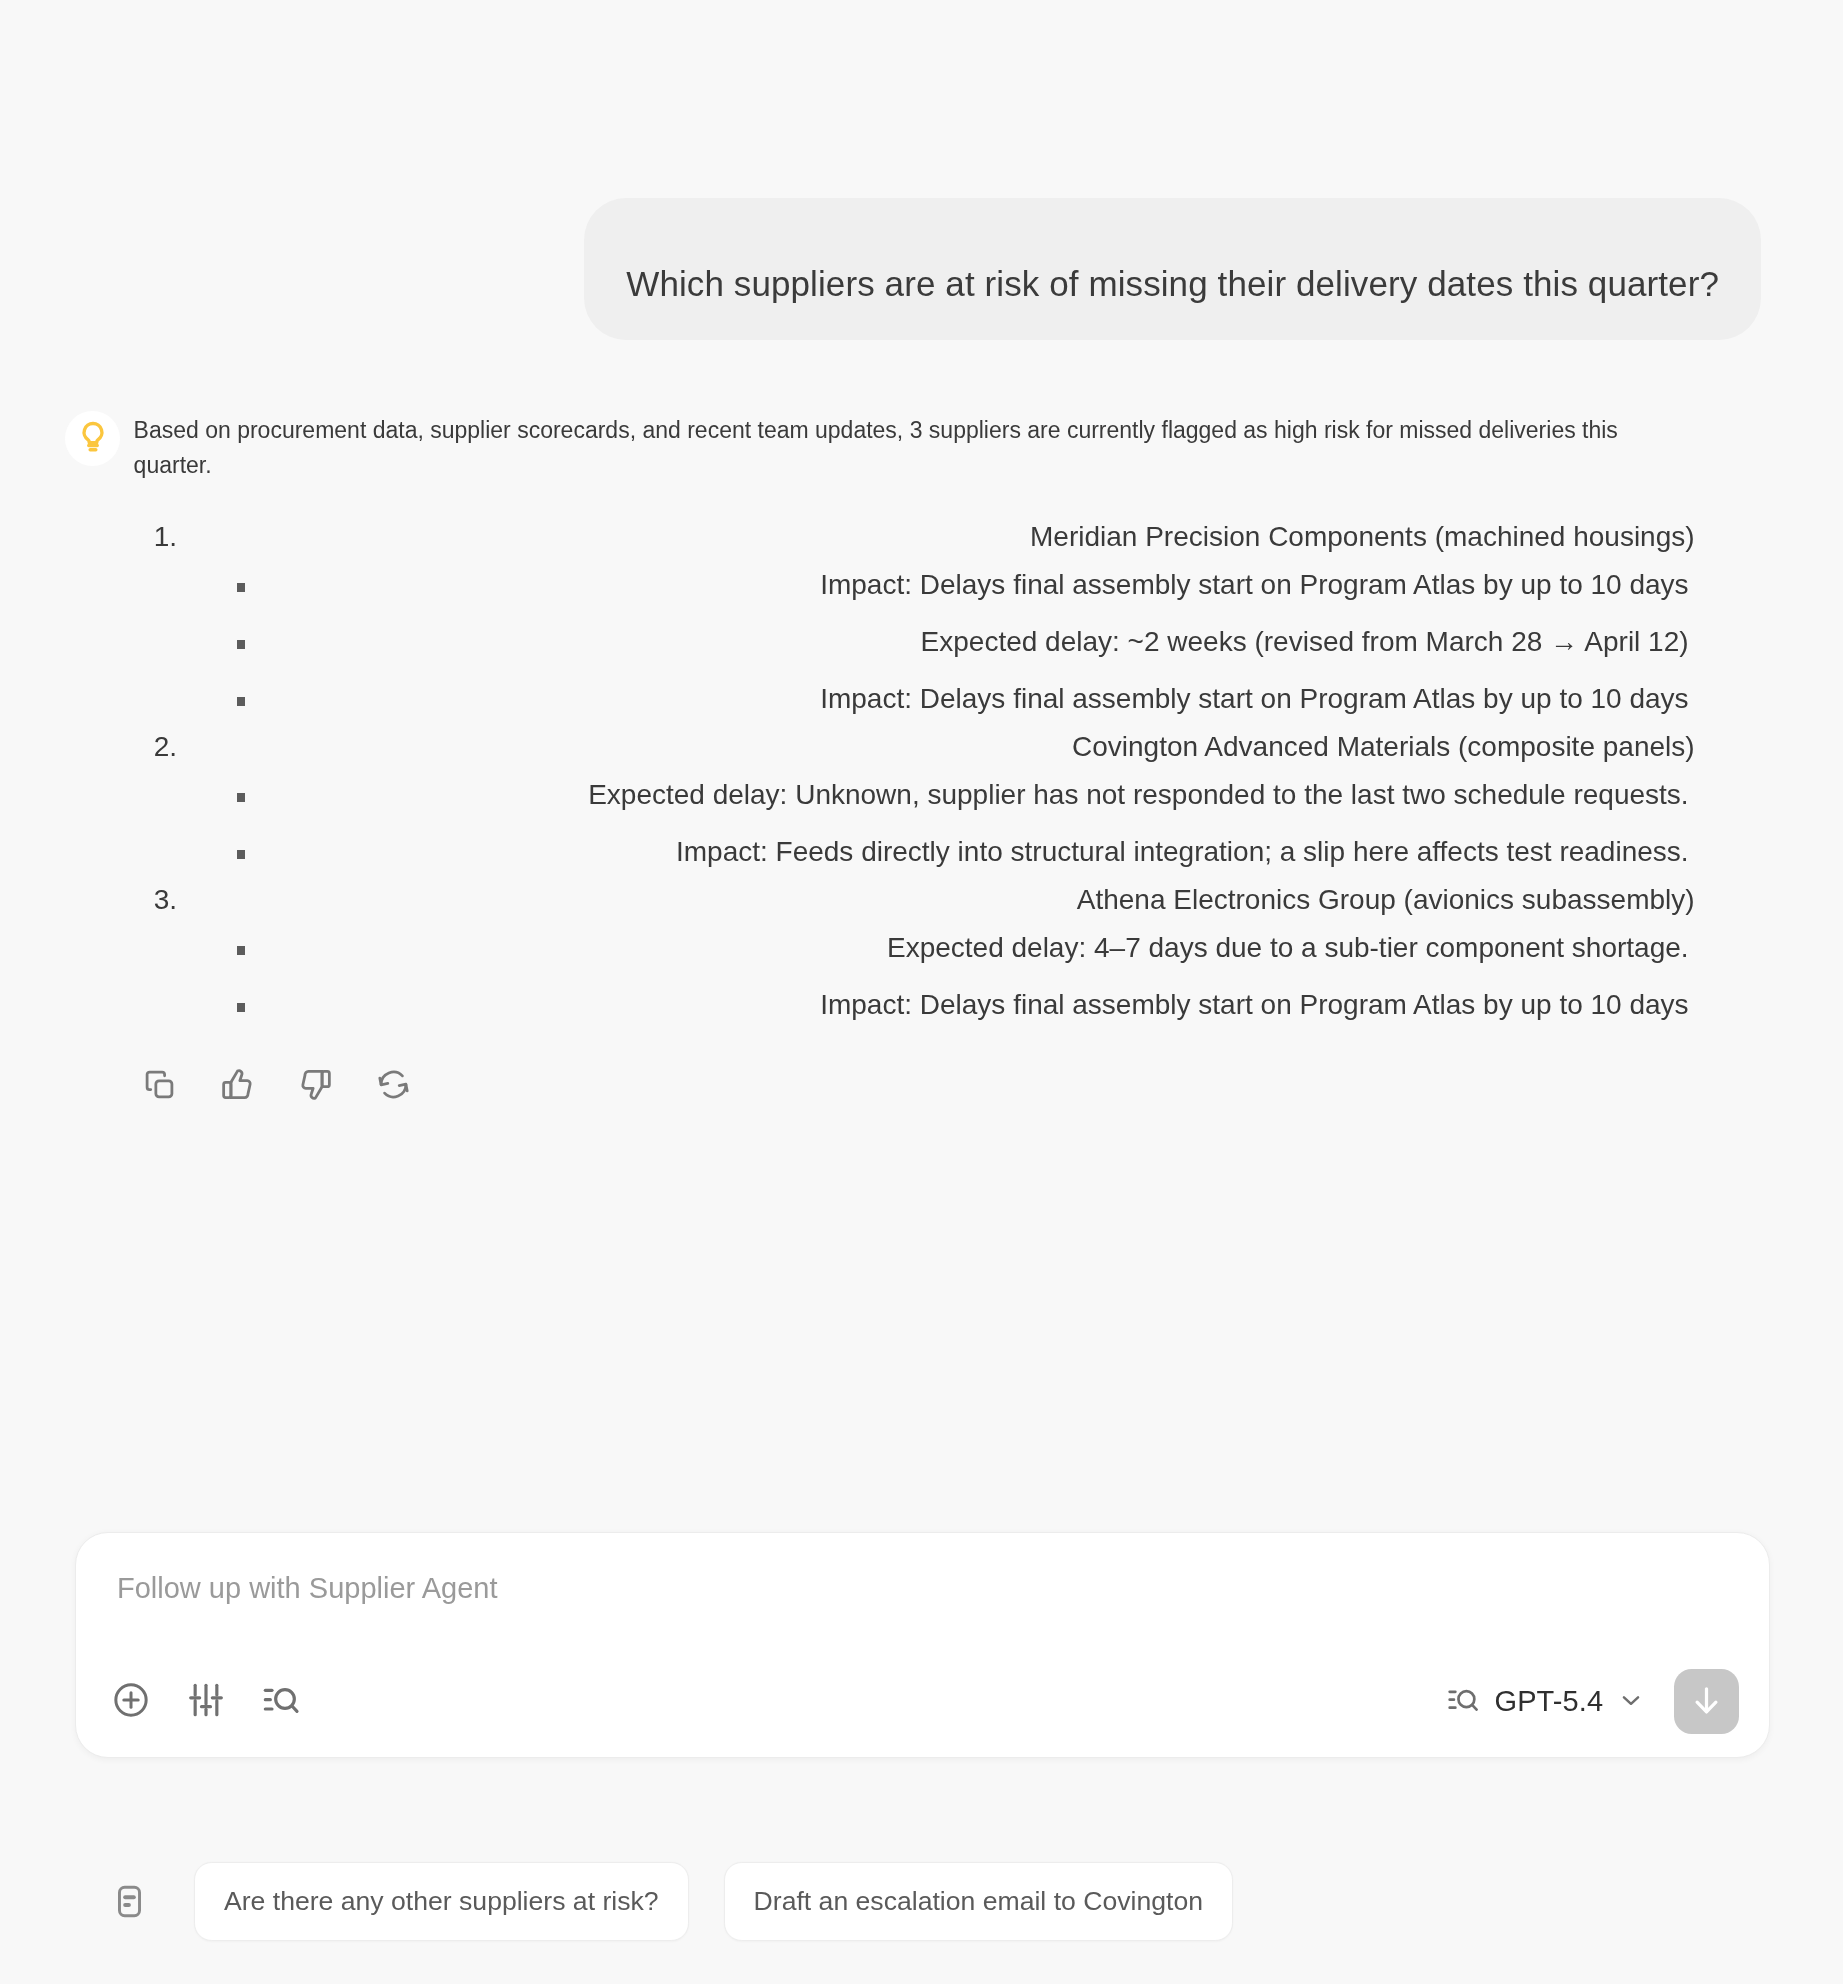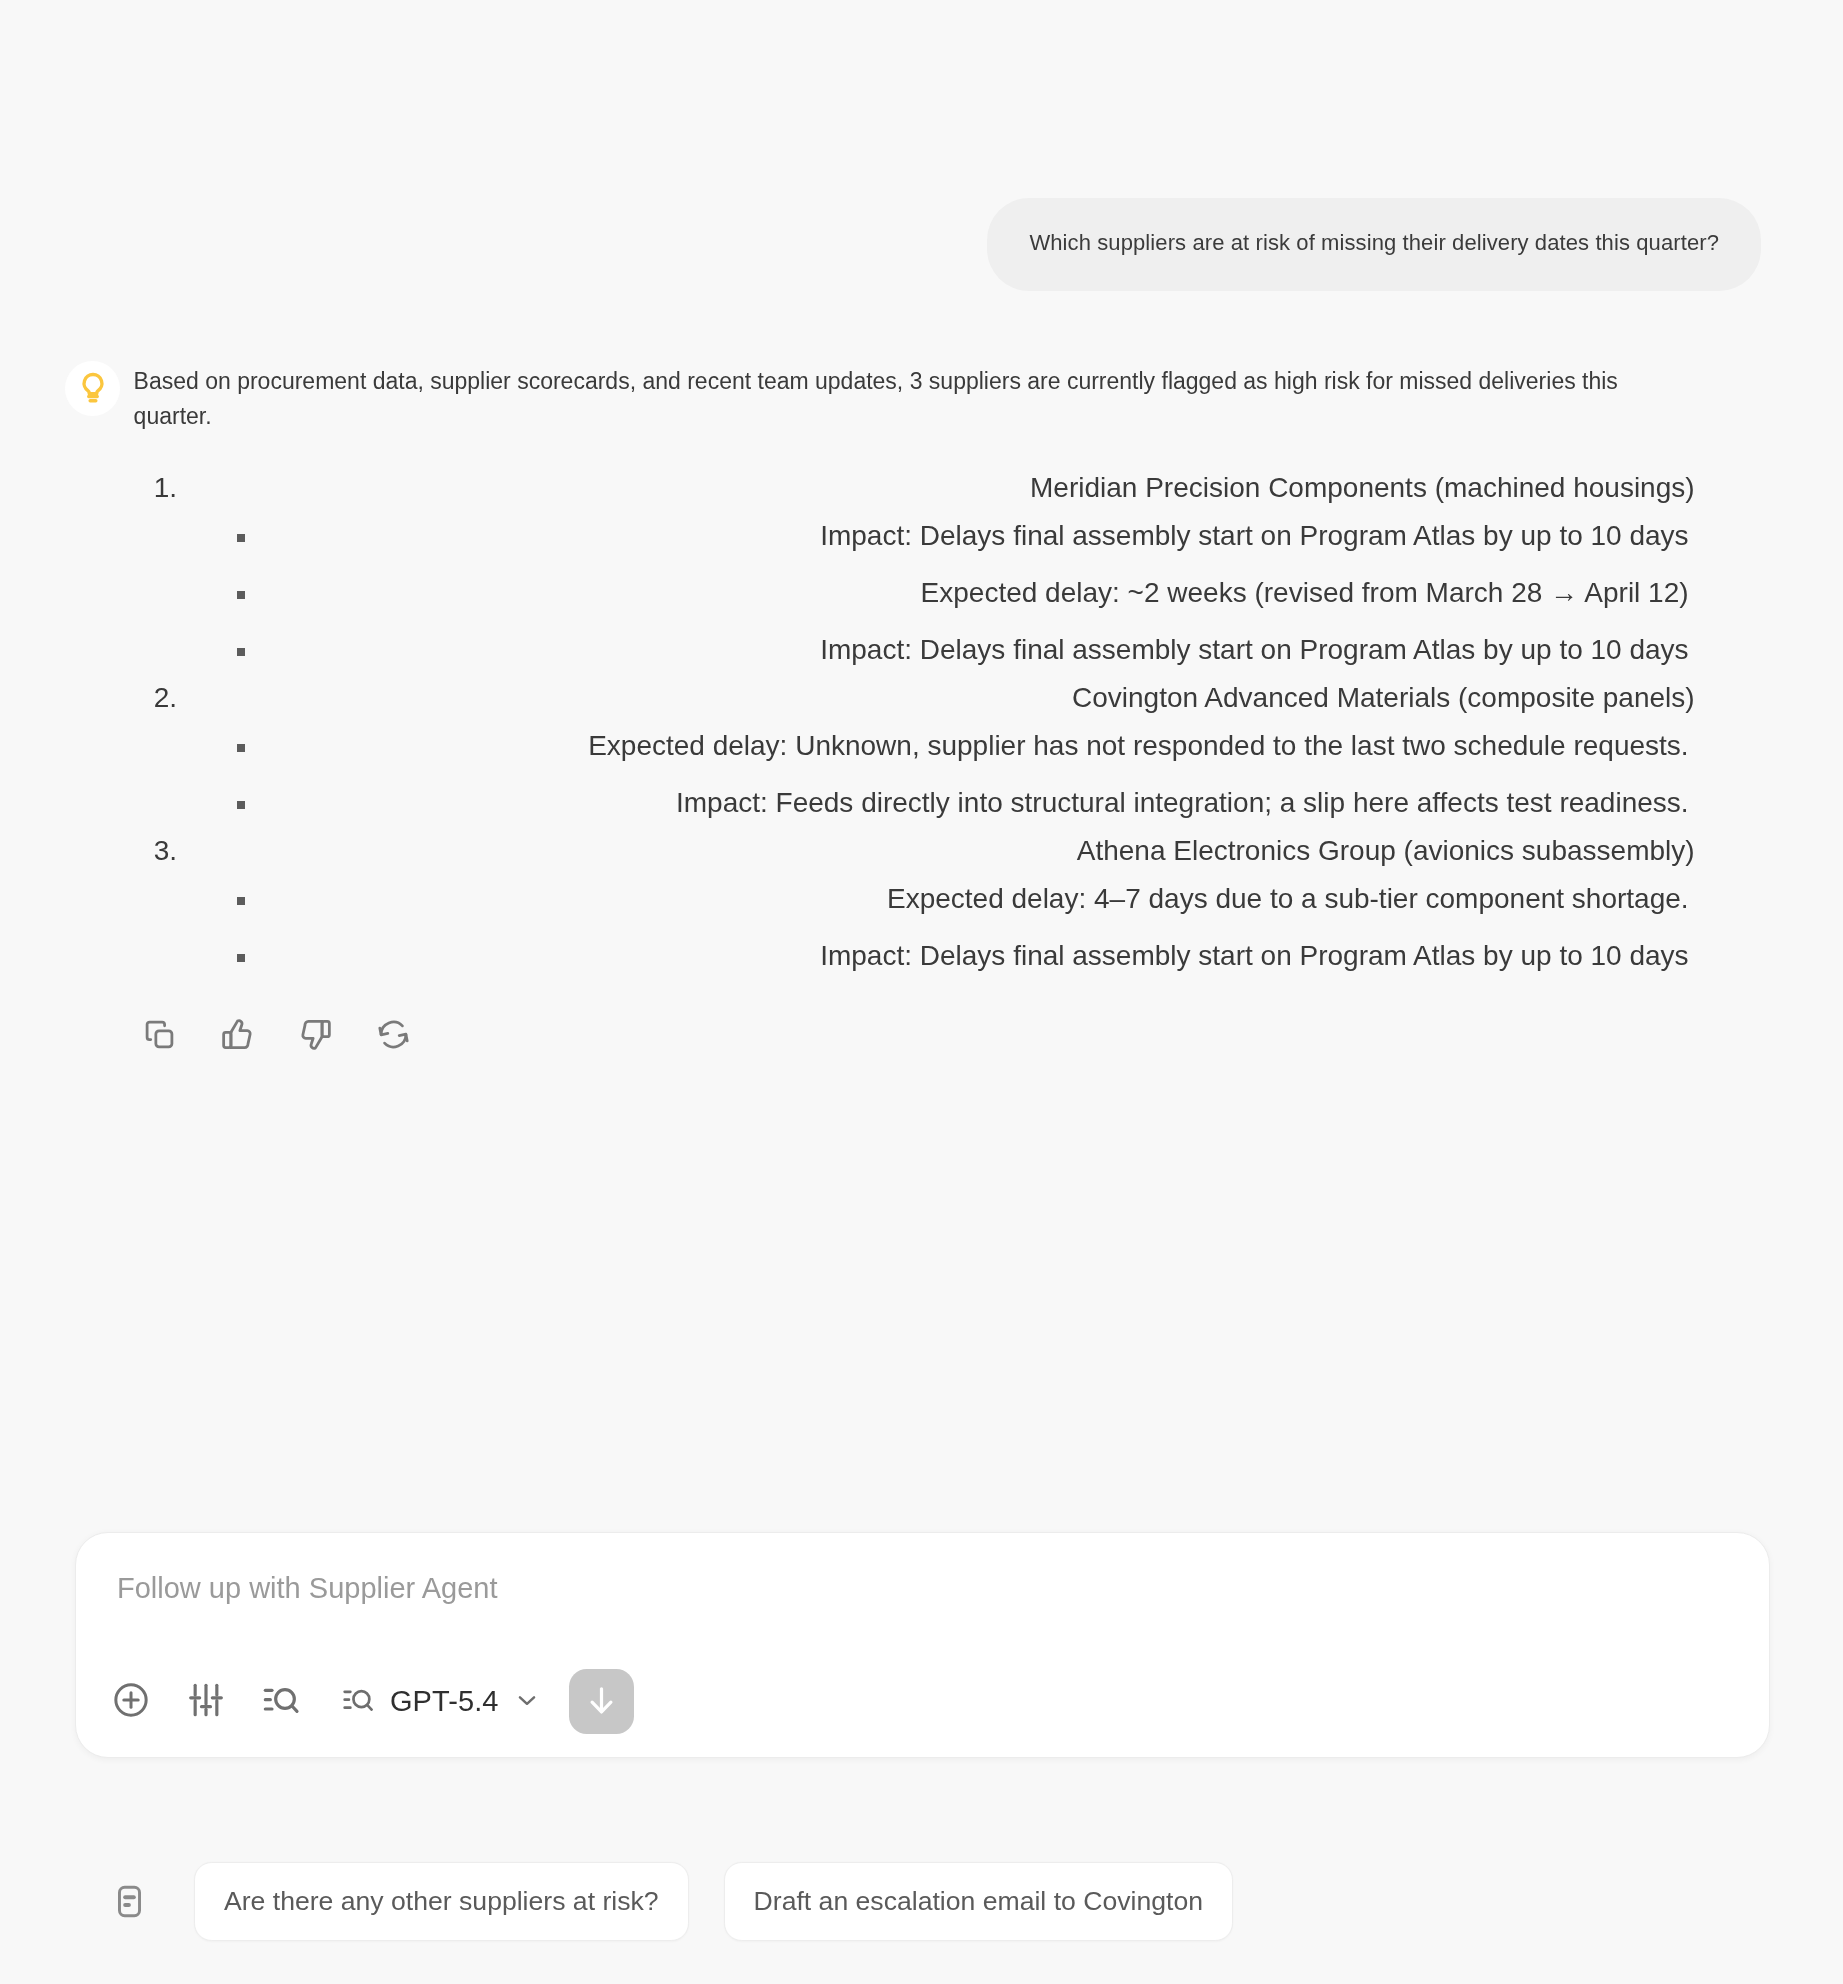--- a/index.html
+++ b/index.html
@@ -40,25 +40,26 @@
     padding: 198px 82px 0 0;
   }
   .user-bubble {
     background: #EFEFEF;
     border-radius: 42px;
     padding: 30px 42px 33px 42px;
     max-width: 1295px;
     box-sizing: border-box;
   }
   .user-bubble-text {
-    font-size: 22px;
+    font-size: 35px;
     line-height: 1.35;
     color: #3B3B3B;
     letter-spacing: 0.1px;
     white-space: nowrap;
+    margin-top: 32px;
   }
 
   
   .assistant-row {
     display: flex;
     align-items: flex-start;
     padding: 73px 109px 0 65px;
   }
   .assistant-avatar {
     flex: 0 0 auto;
@@ -183,20 +184,21 @@
     min-height: 80px;
   }
   .composer-placeholder {
     font-size: 29px;
     color: #9A9A9A;
     line-height: 1.2;
   }
   .composer-toolbar {
     display: flex;
     align-items: center;
+    justify-content: space-between;
     margin-top: 17.7px;
     gap: 32px;
   }
   .toolbar-left {
     display: flex;
     align-items: center;
     gap: 33px;
     padding-left: 4.1px;
   }
   .toolbar-right {

